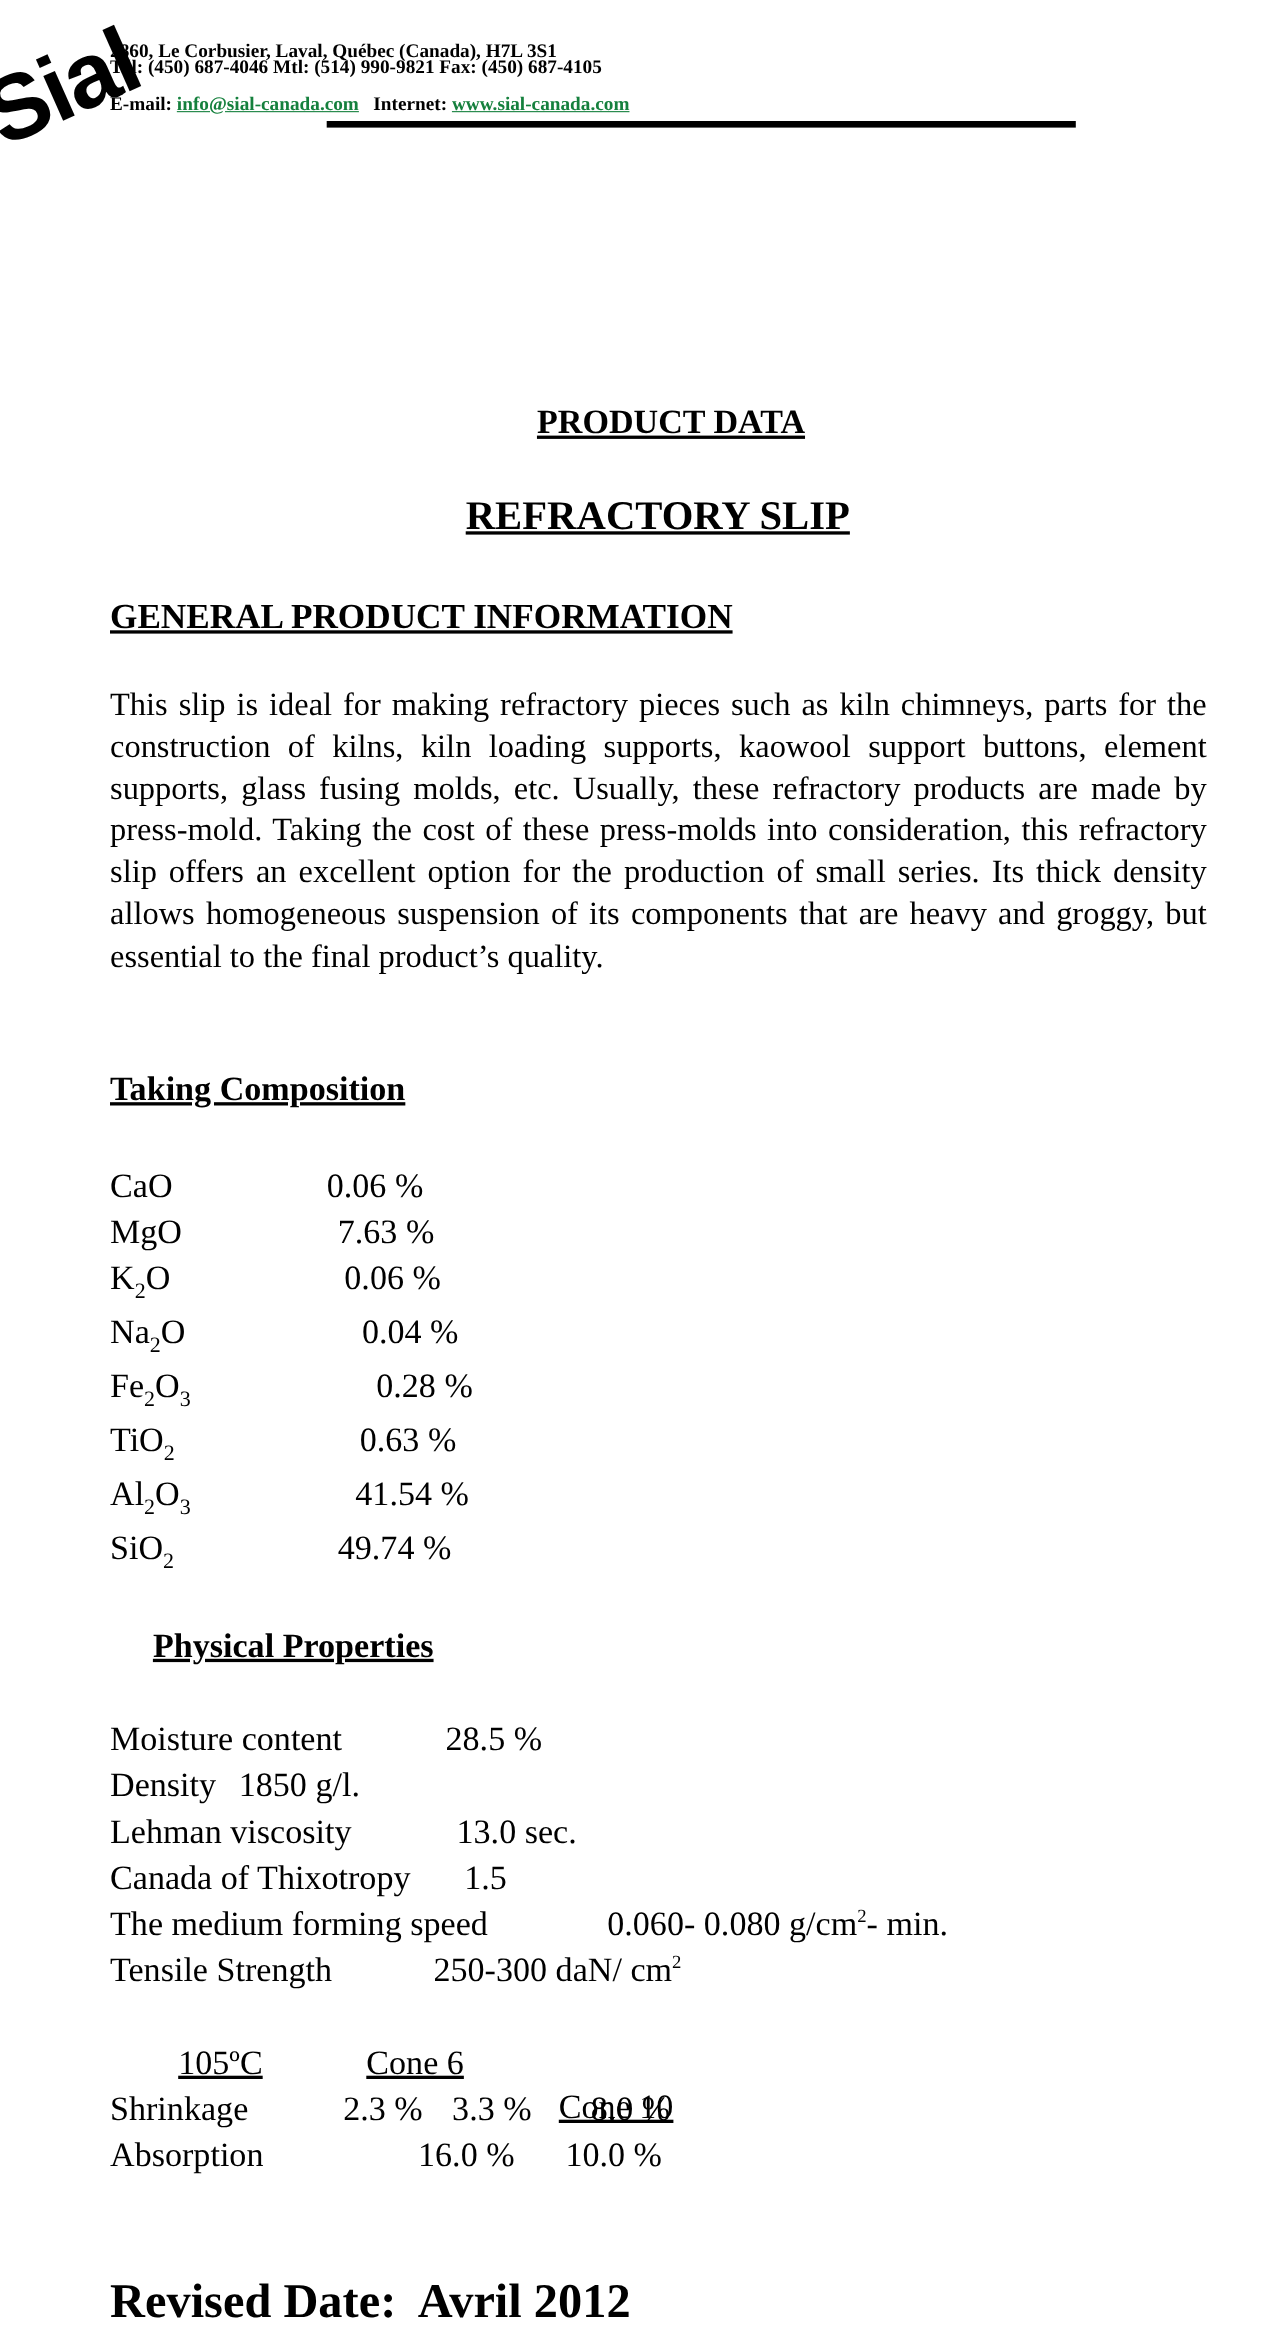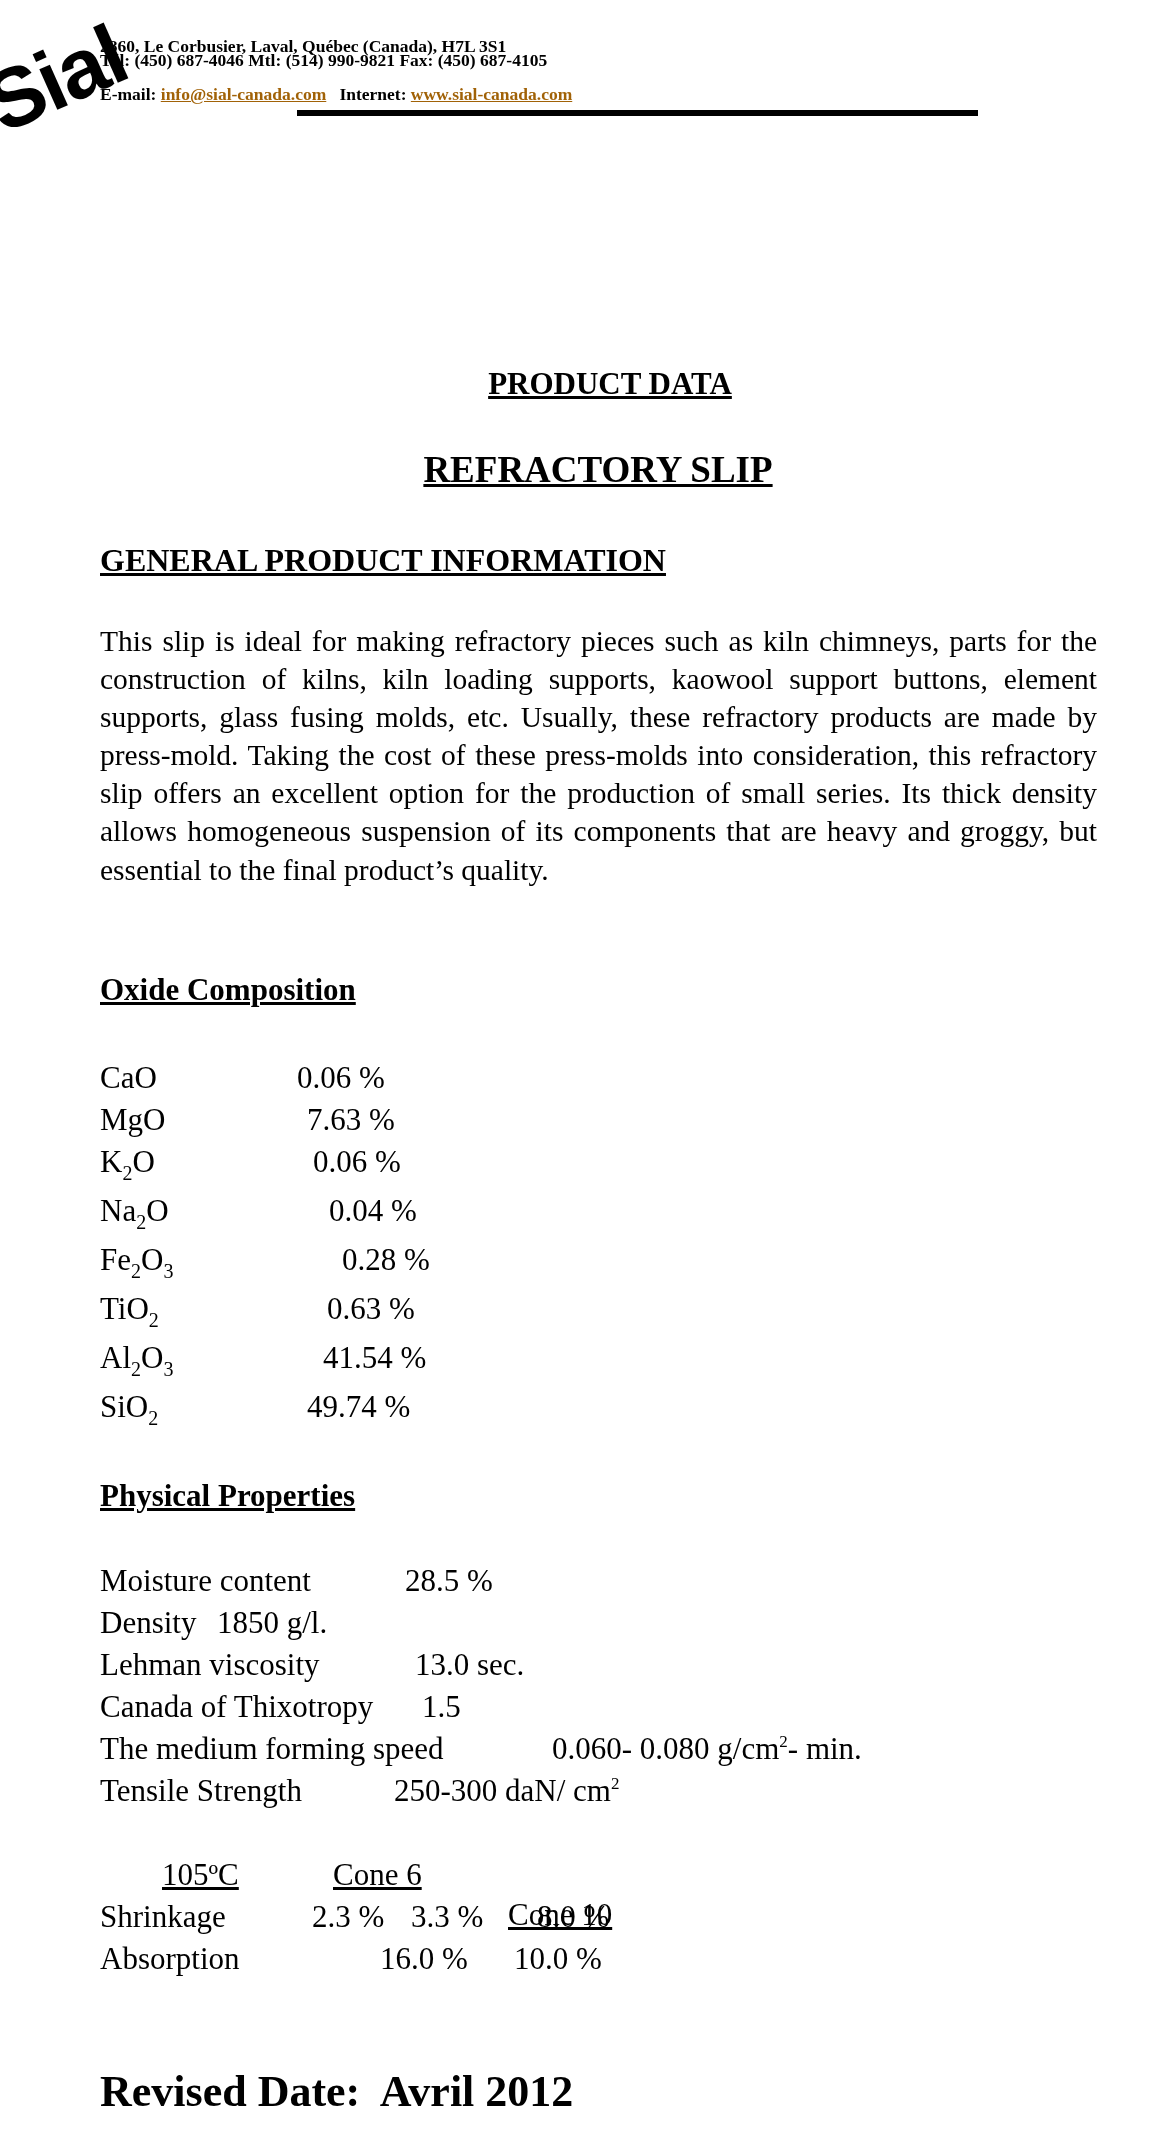--- a/index.html
+++ b/index.html
@@ -4,36 +4,36 @@
   <style>
     html, body { margin: 0; padding: 0; background: #ffffff; }
     body {
       width: 1170px; height: 2135px; position: relative; overflow: hidden;
       font-family: "Liberation Serif", "DejaVu Serif", serif; color: #000;
     }
     .abs { position: absolute; white-space: nowrap; }
 
     
     .hdr { left: 100px; font-weight: bold; font-size: 17.5px; line-height: 24px; }
-    .hdr a { color: #a16207; text-decoration: underline; }
+    .hdr a { color: #15803d; text-decoration: underline; }
     .hdr-rule { position: absolute; left: 297px; top: 110px; width: 681px; height: 6px; background: #000; }
     .logo {
       position: absolute; left: 8px; top: 62px;
       font-family: "Liberation Sans", "DejaVu Sans", sans-serif;
       font-weight: bold; font-size: 84px; line-height: 84px; letter-spacing: -2px;
       transform: rotate(-24deg); transform-origin: left bottom;
       color: #000;
     }
 
     .title1 { left: 0; width: 1220px; text-align: center; top: 366px; font-weight: bold; font-size: 31px; text-decoration: underline; }
     .title2 { left: 0; width: 1196px; text-align: center; top: 448px; font-weight: bold; font-size: 37px; text-decoration: underline; }
     .h-section { left: 100px; font-weight: bold; text-decoration: underline; }
     .h-gen { top: 542px; font-size: 32px; }
     .h-oxide { top: 972px; font-size: 31px; }
-    .h-phys { top: 1478px; font-size: 31px; }
+    .h-phys { top: 1478px; font-size: 31px; margin-left: 39px; }
 
     .para {
       position: absolute; left: 100px; top: 622px; width: 997px;
       font-size: 29.5px; line-height: 38.1px; text-align: justify;
     }
 
     .row { position: absolute; left: 100px; font-size: 31px; line-height: 36px; white-space: nowrap; }
     .row .lbl { position: absolute; left: 0; top: 0; }
     .row .val { position: absolute; top: 0; }
     sub { font-size: 20px; vertical-align: -8px; line-height: 0; }
@@ -55,21 +55,21 @@
 </div>
 <div class="hdr-rule"></div>
 <div class="logo">Sial</div>
 
 <div class="abs title1">PRODUCT DATA</div>
 <div class="abs title2">REFRACTORY SLIP</div>
 
 <div class="abs h-section h-gen">GENERAL PRODUCT INFORMATION</div>
 <div class="para">This slip is ideal for making refractory pieces such as kiln chimneys, parts for the construction of kilns, kiln loading supports, kaowool support buttons, element supports, glass fusing molds, etc.  Usually, these refractory products are made by press-mold.  Taking the cost of these press-molds into consideration, this refractory slip offers an excellent option for the production of small series.  Its thick density allows homogeneous suspension of its components that are heavy and groggy, but essential to the final product’s quality.</div>
 
-<div class="abs h-section h-oxide">Oxide Composition</div>
+<div class="abs h-section h-oxide">Taking Composition</div>
 <div id="oxide-rows">
     <div class="row" style="top: 1060px;">
       <span class="lbl"><span>CaO</span></span>
       <span class="val" style="left: 197px;">0.06 %</span>
     </div>
     <div class="row" style="top: 1102px;">
       <span class="lbl"><span>MgO</span></span>
       <span class="val" style="left: 207px;">7.63 %</span>
     </div>
     <div class="row" style="top: 1144px;">

